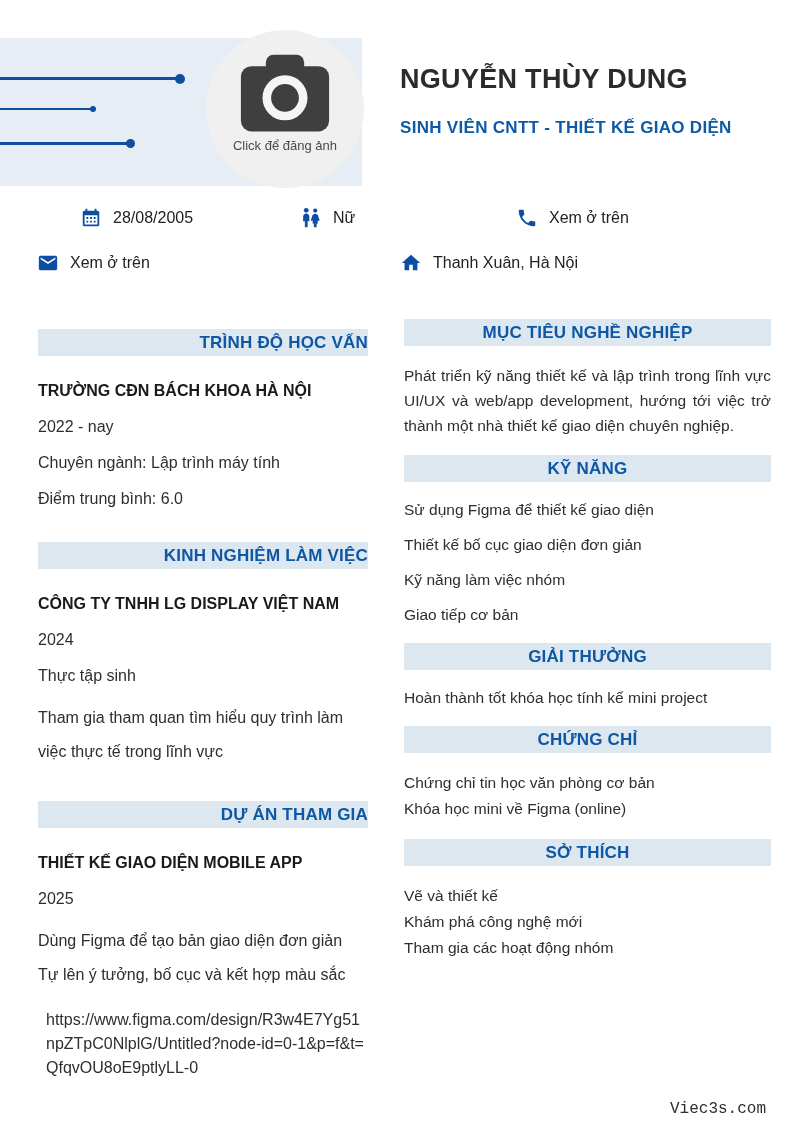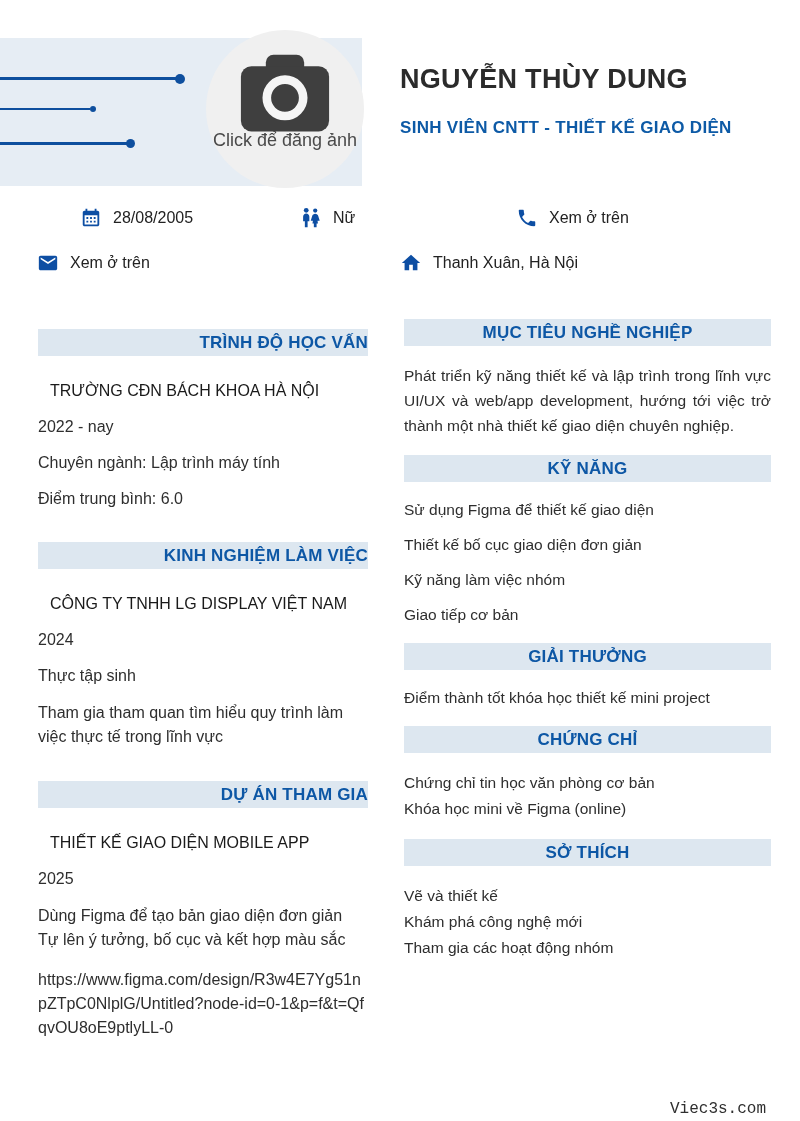--- a/index.html
+++ b/index.html
@@ -17,22 +17,22 @@
   #dl1 { left:0; top:77px;  width:177px; height:3px; }
   #dd1 { left:175px; top:74px; width:10px; height:10px; }
   #dl2 { left:0; top:108px; width:90px;  height:2px; }
   #dd2 { left:90px;  top:106px; width:6px;  height:6px; }
   #dl3 { left:0; top:142px; width:127px; height:3px; }
   #dd3 { left:126px; top:139px; width:9px; height:9px; }
 
   .photo-circle { position:absolute; left:206px; top:30px; width:158px; height:158px;
           border-radius:50%; background:#f0f0f0; cursor:pointer; }
   .photo-circle svg { position:absolute; left:33px; top:22px; }
-  .photo-label { position:absolute; left:0; top:100px; width:100%; text-align:center;
-          font-size:18px; color:#4a4a4a; }
+  .photo-label { position:absolute; left:0; top:108px; width:100%; text-align:center;
+          font-size:13px; color:#4a4a4a; }
 
   .name { position:absolute; left:400px; top:64px; font-size:27px; font-weight:bold;
           color:#2b2b2b; letter-spacing:0.3px; }
   .subtitle { position:absolute; left:400px; top:118px; font-size:17px; font-weight:bold;
           color:#0d5aa6; letter-spacing:0.3px; }
 
   
   .contact { position:absolute; display:flex; align-items:center; gap:11px;
           height:24px; font-size:16px; color:#222; }
   #c-dob     { left:80px;  top:206px;justify-content:center; }
@@ -51,26 +51,26 @@
   .bar { height:27px; line-height:27px; text-align:center; background:#dde7f0;
          color:#0d57a5; font-size:17px; font-weight:bold; letter-spacing:0.2px; }
   .col-left  .section + .section { margin-top:32px; }
   .col-right .section + .section { margin-top:17px; }
   .col-left  .bar { margin-bottom:24px;text-align:right; }
   .col-right .bar { margin-bottom:17px; }
 
   .item { color:#2e2e2e; }
   .col-left  .item { font-size:16px; }
   .col-right .item { font-size:15.5px; }
-  .item-heading { font-weight:normal; color:#1a1a1a; line-height:22px; margin-bottom:14px;margin-left:12px; }
+  .item-heading { font-weight:bold; color:#1a1a1a; line-height:22px; margin-bottom:14px; }
   .item-line    { line-height:22px; }
   .col-left  .item-line { margin-bottom:14px; }
   .col-right .item-line { margin-bottom:13px; }
-  .item-para    { line-height:24px; margin-bottom:0; }
-  .item-url     { line-height:24px; margin-top:16px; word-break:break-all; }
+  .item-para    { line-height:34px; margin-bottom:0; }
+  .item-url     { line-height:24px; margin-top:16px; word-break:break-all;margin-left:8px; }
   .item-justify { line-height:25px; text-align:justify; }
   .item-tight   { line-height:26px; }
   .col-right .section .item:last-child { margin-bottom:0; }
 
   
   .footer-brand { position:absolute; right:34px; top:1100px;
          font-family:"Liberation Mono", monospace; font-size:16px; color:#2f2f2f; }
 </style>
 </head>
 <body>
@@ -174,21 +174,21 @@
     </section>
     <section class="section">
       <div class="bar">KỸ NĂNG</div>
       <div class="item item-line">Sử dụng Figma để thiết kế giao diện</div>
       <div class="item item-line">Thiết kế bố cục giao diện đơn giản</div>
       <div class="item item-line">Kỹ năng làm việc nhóm</div>
       <div class="item item-line">Giao tiếp cơ bản</div>
     </section>
     <section class="section">
       <div class="bar">GIẢI THƯỞNG</div>
-      <div class="item item-line">Điểm thành tốt khóa học thiết kế mini project</div>
+      <div class="item item-line">Hoàn thành tốt khóa học tính kế mini project</div>
     </section>
     <section class="section">
       <div class="bar">CHỨNG CHỈ</div>
       <div class="item item-tight">Chứng chỉ tin học văn phòng cơ bản</div>
       <div class="item item-tight">Khóa học mini về Figma (online)</div>
     </section>
     <section class="section">
       <div class="bar">SỞ THÍCH</div>
       <div class="item item-tight">Vẽ và thiết kế</div>
       <div class="item item-tight">Khám phá công nghệ mới</div>

